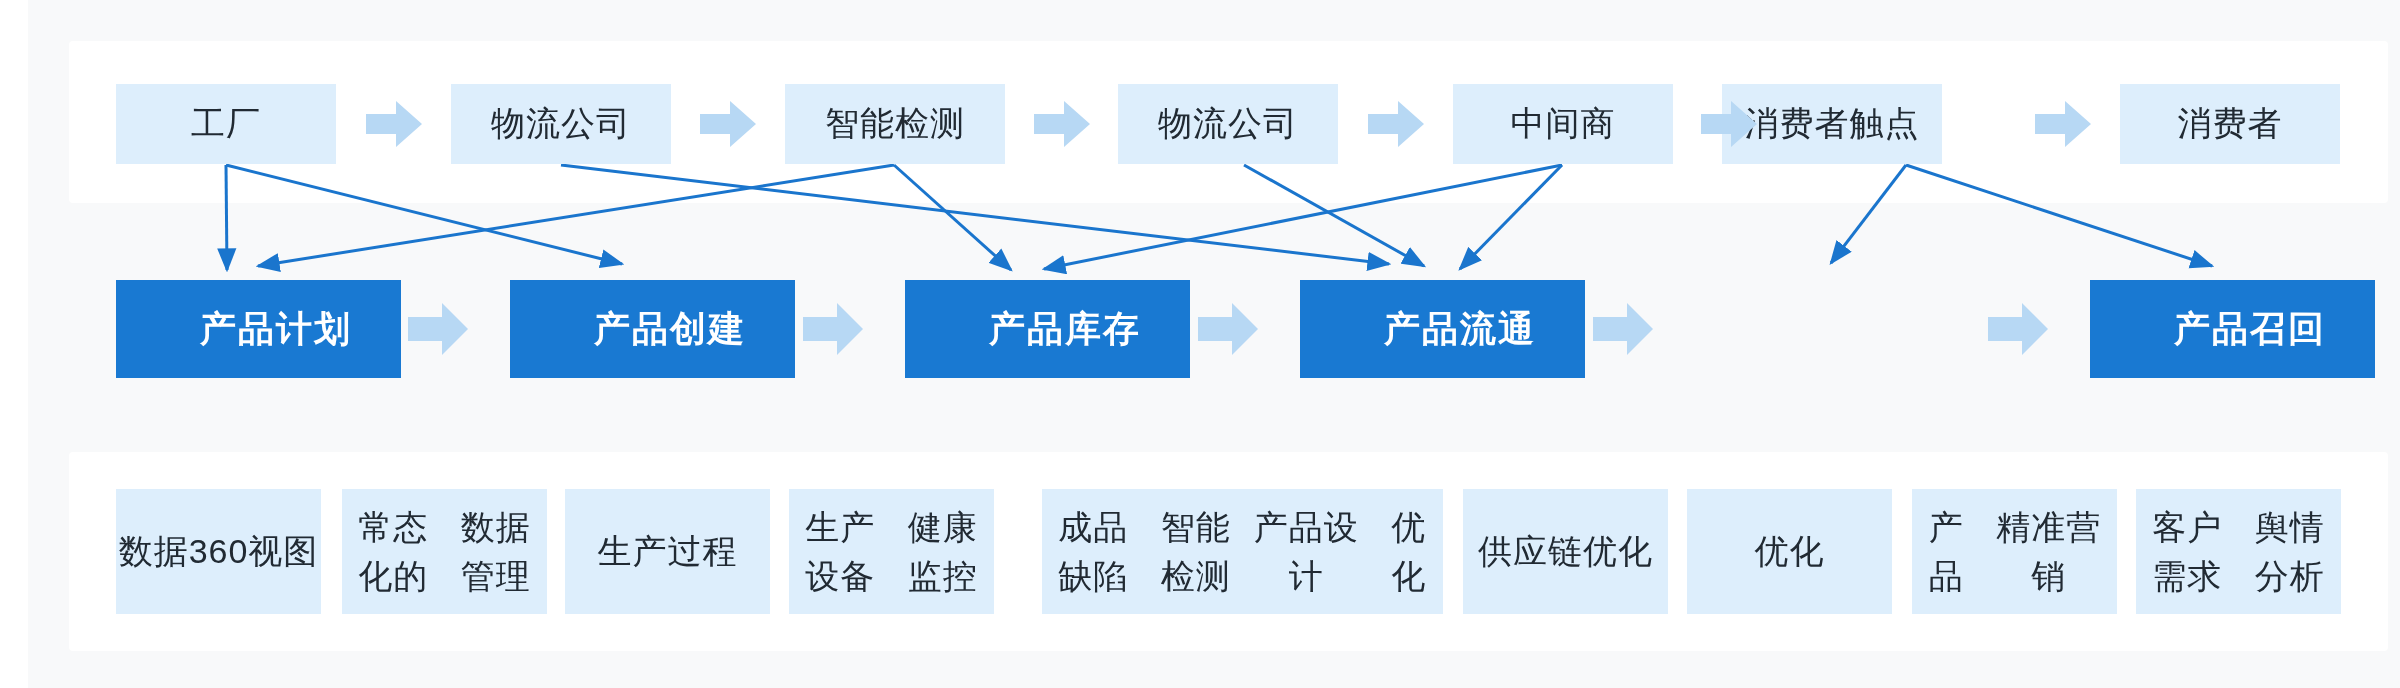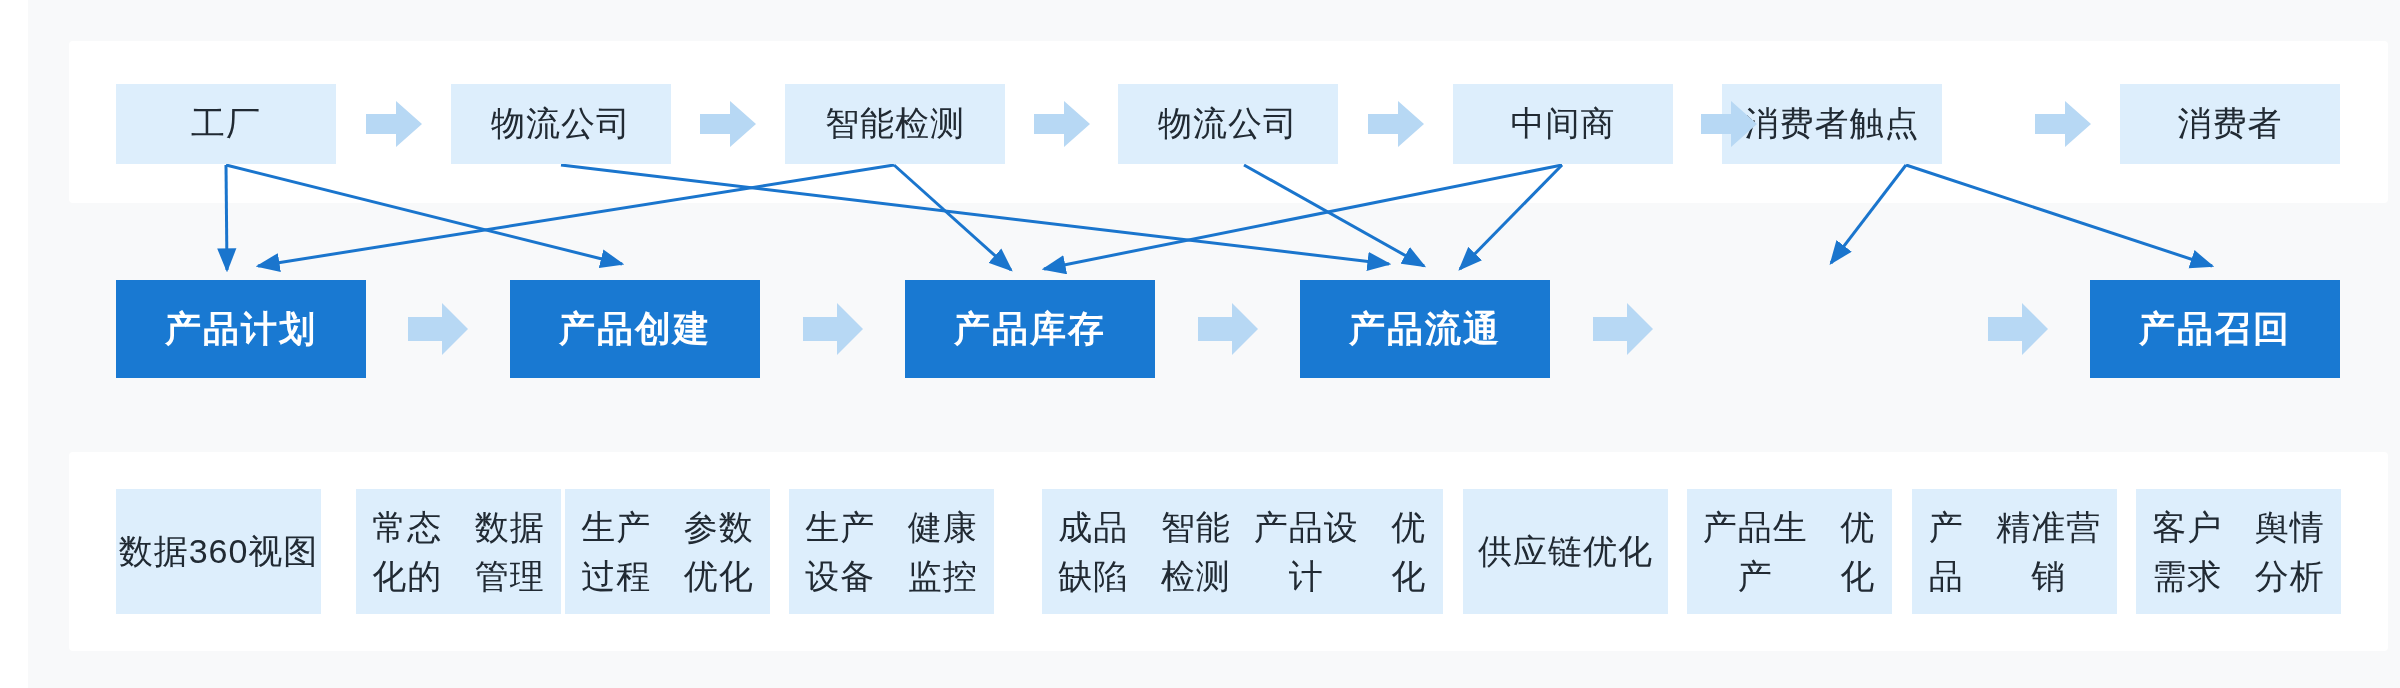--- a/index.html
+++ b/index.html
@@ -16,21 +16,21 @@
   .card.bottom{top:452px; height:199px;}
 
   .tnode{
     position:absolute; top:84px; width:220px; height:80px; background:var(--light);
     display:flex; align-items:center; justify-content:center;
     font-size:34px; color:var(--tdark); letter-spacing:1px;
   }
   .mnode{
     position:absolute; top:280px; width:250px; height:98px; background:var(--dark);
     display:flex; align-items:center; justify-content:center;
-    font-size:36px; font-weight:bold; color:var(--tlight); letter-spacing:2px;
+    font-size:36px; font-weight:bold; color:var(--tlight); letter-spacing:2px;padding-left:35px;
   }
   .bnode{
     position:absolute; top:489px; width:205px; height:125px; background:var(--light);
     display:flex; align-items:center; justify-content:center;
     font-size:34px; line-height:49px; color:var(--tdark); text-align:center; letter-spacing:1px;
   }
   .chev{position:absolute;}
   .chev.small{top:101px;}
   .chev.big{top:303px;}
   .lines{position:absolute; left:0; top:0; pointer-events:none;}
@@ -109,46 +109,44 @@
       <polygon points="0,14 34,14 34,0 60,26 34,52 34,38 0,38" fill="#b7d8f4"></polygon>
     </svg>
   <svg class="chev big" style="left:1960px" width="60" height="52">
       <polygon points="0,14 34,14 34,0 60,26 34,52 34,38 0,38" fill="#b7d8f4"></polygon>
     </svg>
 
   <div class="bnode" style="left:88px">
     <span>数据</span>
     <span>360视图</span>
   </div>
-  <div class="bnode" style="left:328px">
+  <div class="bnode" style="left:314px">
     <span>常态化的</span>
     <span>数据管理</span>
   </div>
   <div class="bnode" style="left:537px">
     <span>生产过程</span>
-    <span>参数优化</span>
   </div>
   <div class="bnode" style="left:761px">
     <span>生产设备</span>
     <span>健康监控</span>
   </div>
   <div class="bnode" style="left:1014px">
     <span>成品缺陷</span>
     <span>智能检测</span>
   </div>
   <div class="bnode" style="left:1210px">
     <span>产品设计</span>
     <span>优化</span>
   </div>
   <div class="bnode" style="left:1435px">
     <span>供应链</span>
     <span>优化</span>
   </div>
   <div class="bnode" style="left:1659px">
-    <span>产品生产</span>
     <span>优化</span>
   </div>
   <div class="bnode" style="left:1884px">
     <span>产品</span>
     <span>精准营销</span>
   </div>
   <div class="bnode" style="left:2108px">
     <span>客户需求</span>
     <span>舆情分析</span>
   </div>

